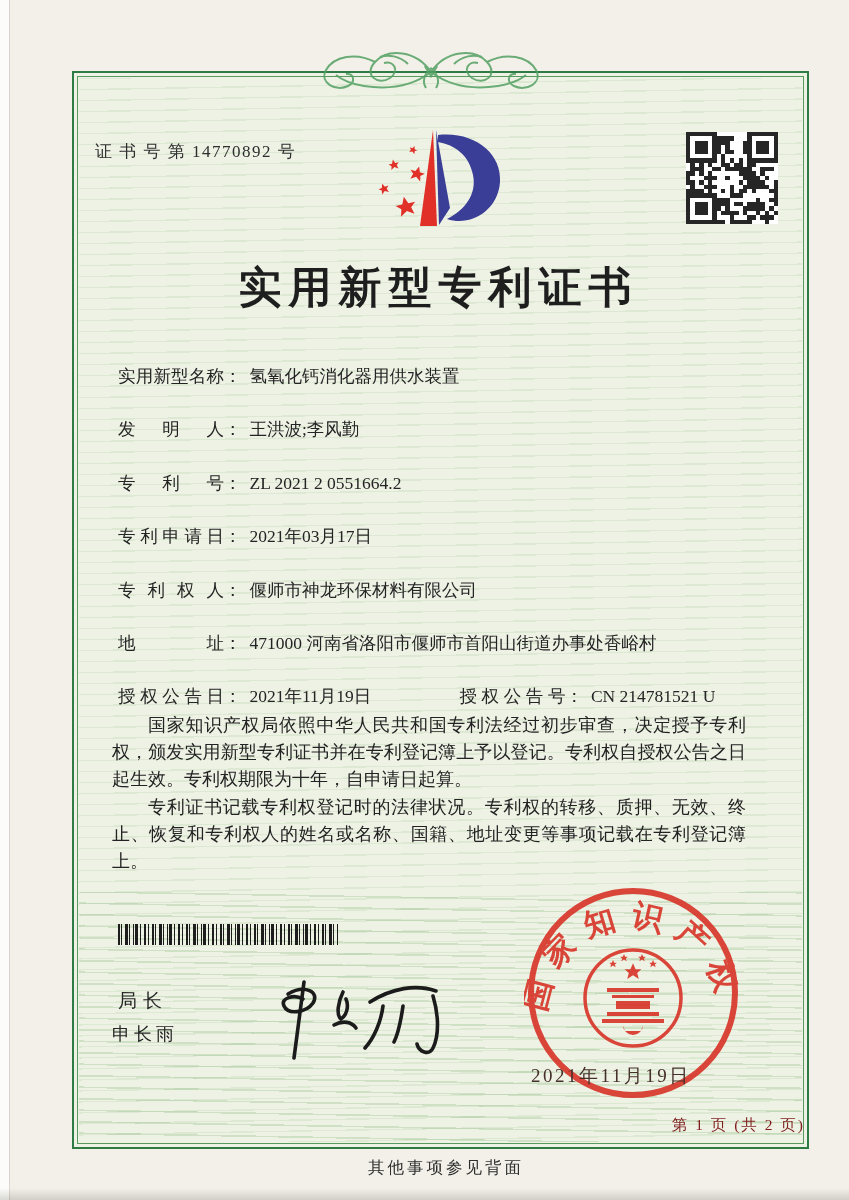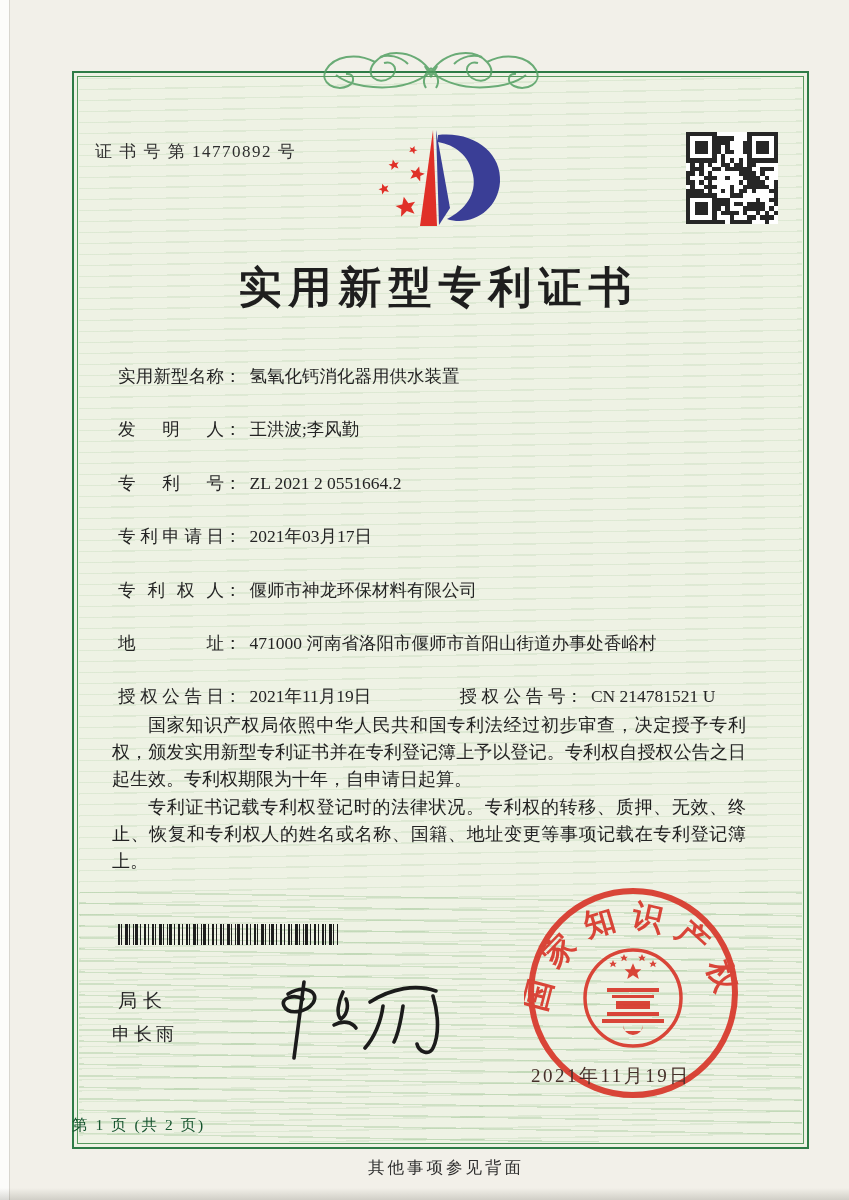--- a/index.html
+++ b/index.html
@@ -27,21 +27,21 @@
       #1d1d1d 0 2px,transparent 2px 3px,#1d1d1d 3px 4px,transparent 4px 7px,
       #1d1d1d 7px 10px,transparent 10px 11px,#1d1d1d 11px 12px,transparent 12px 15px,
       #1d1d1d 15px 16px,transparent 16px 17px,#1d1d1d 17px 20px,transparent 20px 22px,
       #1d1d1d 22px 23px,transparent 23px 26px,#1d1d1d 26px 28px,transparent 28px 30px,
       #1d1d1d 30px 31px,transparent 31px 34px);}
   .director-label{left:118px;top:988px;font-size:19px;letter-spacing:6px;z-index:6;}
   .director-name{left:112px;top:1022px;font-size:18px;letter-spacing:4px;z-index:6;}
   .signature{left:250px;top:970px;z-index:7;}
   .seal{left:524px;top:884px;z-index:6;opacity:.93;}
   .seal-date{left:531px;top:1063px;font-size:19px;letter-spacing:2.5px;color:#46302a;z-index:8;}
-  .page-info{left:72px;top:1115px;width:733px;text-align:left;font-size:15.5px;letter-spacing:2px;color:#14532d;z-index:5;}
+  .page-info{left:72px;top:1115px;width:733px;text-align:right;font-size:15.5px;letter-spacing:2px;color:#7f1d1d;z-index:5;}
   .back-note{left:0;top:1157px;width:796px;text-align:center;font-size:16.5px;letter-spacing:3px;color:#2e2e2e;z-index:5;margin-left:48px;}
   .logo{left:360px;top:126px;z-index:5;}
   .qr{left:686px;top:132px;z-index:5;}
   .flourish{left:296px;top:42px;z-index:6;}
 </style>
 </head>
 <body>
 
 <div class="page">
   <div class="left-strip"></div>

